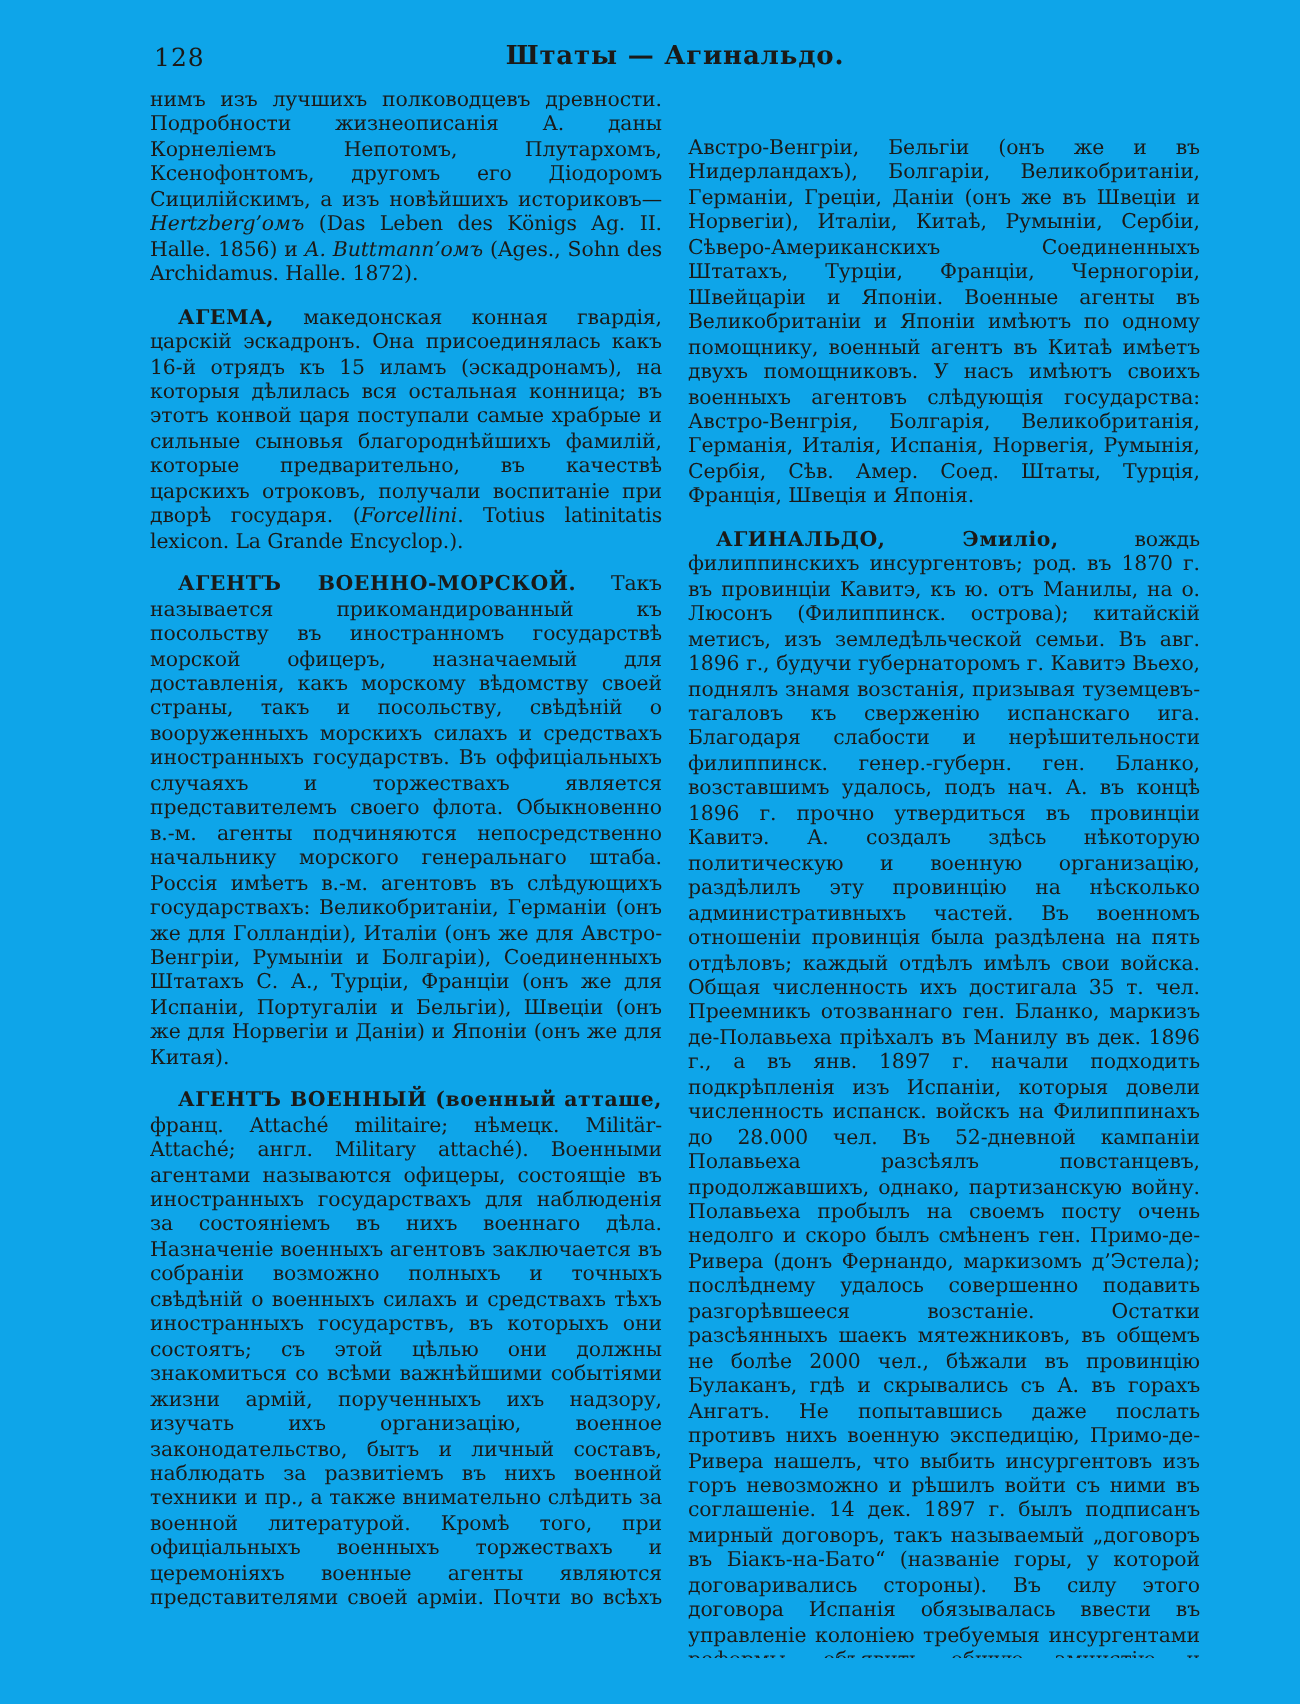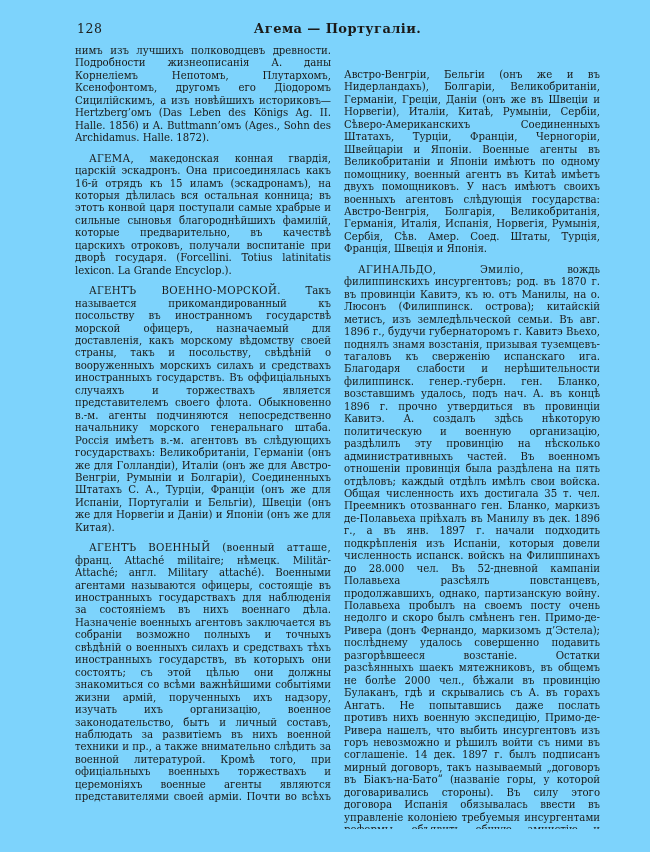--- a/index.html
+++ b/index.html
@@ -2,21 +2,21 @@
 <html><head>
 <meta charset="utf-8">
 <style>
   html, body { margin: 0; padding: 0; }
   body { background: #e8e8e6; }
   .page {
     position: relative;
     width: 650px;
     height: 852px;
     margin: 0 auto;
-    background: #7dd3fc;
+    background: #0ea5e9;
     color: #1b1a18;
     font-family: "DejaVu Serif", "Liberation Serif", serif;
     overflow: hidden;
   }
   .header {
     position: absolute;
     top: 21px;
     left: 75px;
     width: 525px;
     height: 20px;
@@ -46,30 +46,30 @@
     overflow: hidden;
     text-align: justify;
     font-size: 10.2px;
     line-height: 12.45px;
     letter-spacing: -0.05px;
   }
   .col-left  { left: 75px; }
   .col-right { left: 344px; margin-top: 24px; }
   p.para { margin: 0; padding: 0; }
   p.entry { text-indent: 14px; margin-top: 8px; }
-  .lead { font-weight: normal; letter-spacing: 0.3px; }
-  .it { }
+  .lead { font-weight: bold; letter-spacing: 0.3px; }
+  .it { font-style: italic; }
 </style>
 </head>
 <body>
 
 <div class="page">
   <div class="header">
     <span class="page-number">128</span>
-    <span class="running-title">Агема — Португаліи.</span>
+    <span class="running-title">Штаты — Агинальдо.</span>
   </div>
   <div class="col col-left">
       <p class="para"><span>нимъ изъ лучшихъ полководцевъ древности. Подробности жизнеописанія А. даны Корнеліемъ Непотомъ, Плутархомъ, Ксенофонтомъ, другомъ его Діодоромъ Сицилійскимъ, а изъ новѣйшихъ историковъ—</span><span class="it">Hertzberg’омъ</span><span> (Das Leben des Königs Ag. II. Halle. 1856) и </span><span class="it">A. Buttmann’омъ</span><span> (Ages., Sohn des Archidamus. Halle. 1872).</span></p>
       <p class="para entry"><span class="lead">АГЕМА,</span><span> македонская конная гвардія, царскій эскадронъ. Она присоединялась какъ 16-й отрядъ къ 15 иламъ (эскадронамъ), на которыя дѣлилась вся остальная конница; въ этотъ конвой царя поступали самые храбрые и сильные сыновья благороднѣйшихъ фамилій, которые предварительно, въ качествѣ царскихъ отроковъ, получали воспитаніе при дворѣ государя. (</span><span class="it">Forcellini</span><span>. Totius latinitatis lexicon. La Grande Encyclop.).</span></p>
       <p class="para entry"><span class="lead">АГЕНТЪ ВОЕННО-МОРСКОЙ.</span><span> Такъ называется прикомандированный къ посольству въ иностранномъ государствѣ морской офицеръ, назначаемый для доставленія, какъ морскому вѣдомству своей страны, такъ и посольству, свѣдѣній о вооруженныхъ морскихъ силахъ и средствахъ иностранныхъ государствъ. Въ оффиціальныхъ случаяхъ и торжествахъ является представителемъ своего флота. Обыкновенно в.-м. агенты подчиняются непосредственно начальнику морского генеральнаго штаба. Россія имѣетъ в.-м. агентовъ въ слѣдующихъ государствахъ: Великобританіи, Германіи (онъ же для Голландіи), Италіи (онъ же для Австро-Венгріи, Румыніи и Болгаріи), Соединенныхъ Штатахъ С. А., Турціи, Франціи (онъ же для Испаніи, Португаліи и Бельгіи), Швеціи (онъ же для Норвегіи и Даніи) и Японіи (онъ же для Китая).</span></p>
       <p class="para entry"><span class="lead">АГЕНТЪ ВОЕННЫЙ (военный атташе,</span><span> франц. Attaché militaire; нѣмецк. Militär-Attaché; англ. Military attaché). Военными агентами называются офицеры, состоящіе въ иностранныхъ государствахъ для наблюденія за состояніемъ въ нихъ военнаго дѣла. Назначеніе военныхъ агентовъ заключается въ собраніи возможно полныхъ и точныхъ свѣдѣній о военныхъ силахъ и средствахъ тѣхъ иностранныхъ государствъ, въ которыхъ они состоятъ; съ этой цѣлью они должны знакомиться со всѣми важнѣйшими событіями жизни армій, порученныхъ ихъ надзору, изучать ихъ организацію, военное законодательство, бытъ и личный составъ, наблюдать за развитіемъ въ нихъ военной техники и пр., а также внимательно слѣдить за военной литературой. Кромѣ того, при офиціальныхъ военныхъ торжествахъ и церемоніяхъ военные агенты являются представителями своей арміи. Почти во всѣхъ иностранныхъ государствахъ военные агенты, въ отношеніи своей служебной дѣятельности, подчиняются своимъ посламъ или посланникамъ, во всѣхъ остальныхъ отношеніяхъ—своему военному начальству. Въ Россіи военные агенты, входя въ составъ дипломатическаго корпуса, не подчинены главамъ миссій, а остаются въ непосредственномъ подчиненіи начальнику генеральнаго штаба. Среди дипломатическаго корпуса военные агенты занимаютъ мѣсто за совѣтниками посольствъ или первыми секретарями миссій. Россія имѣетъ въ настоящее время военныхъ агентовъ въ слѣдующихъ государствахъ:</span></p>
     </div>
   <div class="col col-right">
       <p class="para"><span>Австро-Венгріи, Бельгіи (онъ же и въ Нидерландахъ), Болгаріи, Великобританіи, Германіи, Греціи, Даніи (онъ же въ Швеціи и Норвегіи), Италіи, Китаѣ, Румыніи, Сербіи, Сѣверо-Американскихъ Соединенныхъ Штатахъ, Турціи, Франціи, Черногоріи, Швейцаріи и Японіи. Военные агенты въ Великобританіи и Японіи имѣютъ по одному помощнику, военный агентъ въ Китаѣ имѣетъ двухъ помощниковъ. У насъ имѣютъ своихъ военныхъ агентовъ слѣдующія государства: Австро-Венгрія, Болгарія, Великобританія, Германія, Италія, Испанія, Норвегія, Румынія, Сербія, Сѣв. Амер. Соед. Штаты, Турція, Франція, Швеція и Японія.</span></p>
       <p class="para entry"><span class="lead">АГИНАЛЬДО, Эмиліо,</span><span> вождь филиппинскихъ инсургентовъ; род. въ 1870 г. въ провинціи Кавитэ, къ ю. отъ Манилы, на о. Люсонъ (Филиппинск. острова); китайскій метисъ, изъ земледѣльческой семьи. Въ авг. 1896 г., будучи губернаторомъ г. Кавитэ Вьехо, поднялъ знамя возстанія, призывая туземцевъ-тагаловъ къ сверженію испанскаго ига. Благодаря слабости и нерѣшительности филиппинск. генер.-губерн. ген. Бланко, возставшимъ удалось, подъ нач. А. въ концѣ 1896 г. прочно утвердиться въ провинціи Кавитэ. А. создалъ здѣсь нѣкоторую политическую и военную организацію, раздѣлилъ эту провинцію на нѣсколько административныхъ частей. Въ военномъ отношеніи провинція была раздѣлена на пять отдѣловъ; каждый отдѣлъ имѣлъ свои войска. Общая численность ихъ достигала 35 т. чел. Преемникъ отозваннаго ген. Бланко, маркизъ де-Полавьеха пріѣхалъ въ Манилу въ дек. 1896 г., а въ янв. 1897 г. начали подходить подкрѣпленія изъ Испаніи, которыя довели численность испанск. войскъ на Филиппинахъ до 28.000 чел. Въ 52-дневной кампаніи Полавьеха разсѣялъ повстанцевъ, продолжавшихъ, однако, партизанскую войну. Полавьеха пробылъ на своемъ посту очень недолго и скоро былъ смѣненъ ген. Примо-де-Ривера (донъ Фернандо, маркизомъ д’Эстела); послѣднему удалось совершенно подавить разгорѣвшееся возстаніе. Остатки разсѣянныхъ шаекъ мятежниковъ, въ общемъ не болѣе 2000 чел., бѣжали въ провинцію Булаканъ, гдѣ и скрывались съ А. въ горахъ Ангатъ. Не попытавшись даже послать противъ нихъ военную экспедицію, Примо-де-Ривера нашелъ, что выбить инсургентовъ изъ горъ невозможно и рѣшилъ войти съ ними въ соглашеніе. 14 дек. 1897 г. былъ подписанъ мирный договоръ, такъ называемый „договоръ въ Біакъ-на-Бато“ (названіе горы, у которой договаривались стороны). Въ силу этого договора Испанія обязывалась ввести въ управленіе колоніею требуемыя инсургентами реформы, объявить общую амнистію и уплатить А. около 600.000 пезетъ. По заключеніи договора, А. съ 17 единомышленниками отправился въ Гонконгъ, гдѣ пробылъ, однако, недолго. Не прошло послѣ этого и 4 мѣсяцевъ, какъ началась испано-американская война. Въ умахъ вождей бывшаго инсуррекціоннаго движенія снова зародилась мысль о продолженіи оставленнаго дѣла освобожденія Филипинъ. А. немедленно вступилъ въ сношенія съ американцами, которые охотно пошли на его предложеніе оказать имъ содѣйствіе. 19 мая (послѣ морского боя у Кавитэ) онъ прибылъ въ Кавитэ на американскомъ крейсерѣ, привѣтству-</span></p>

